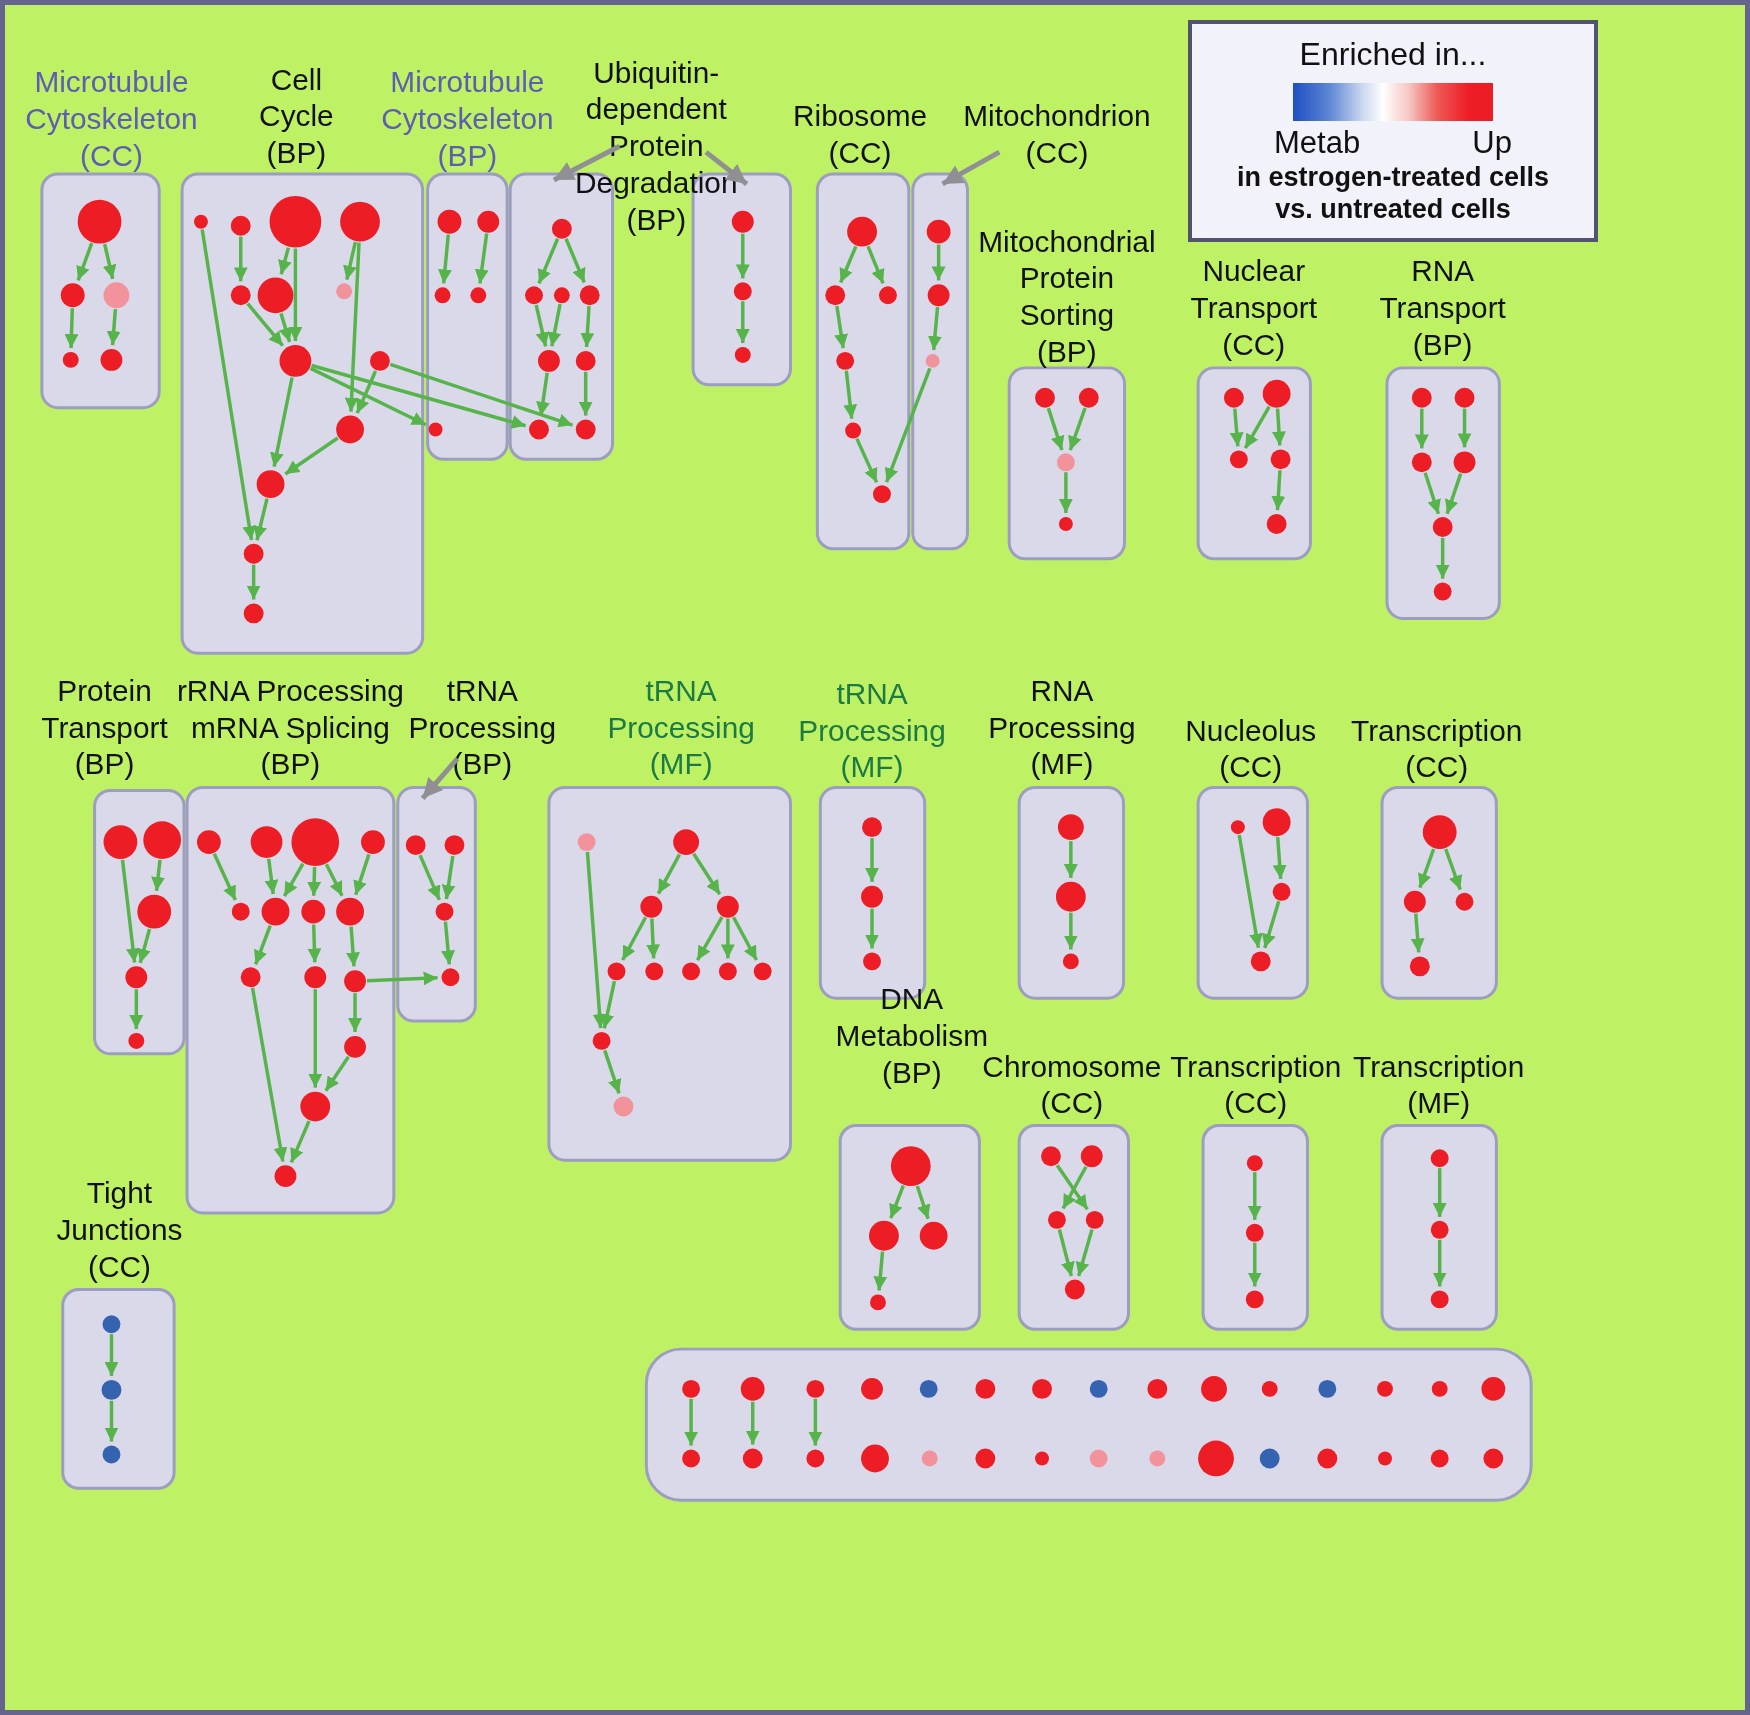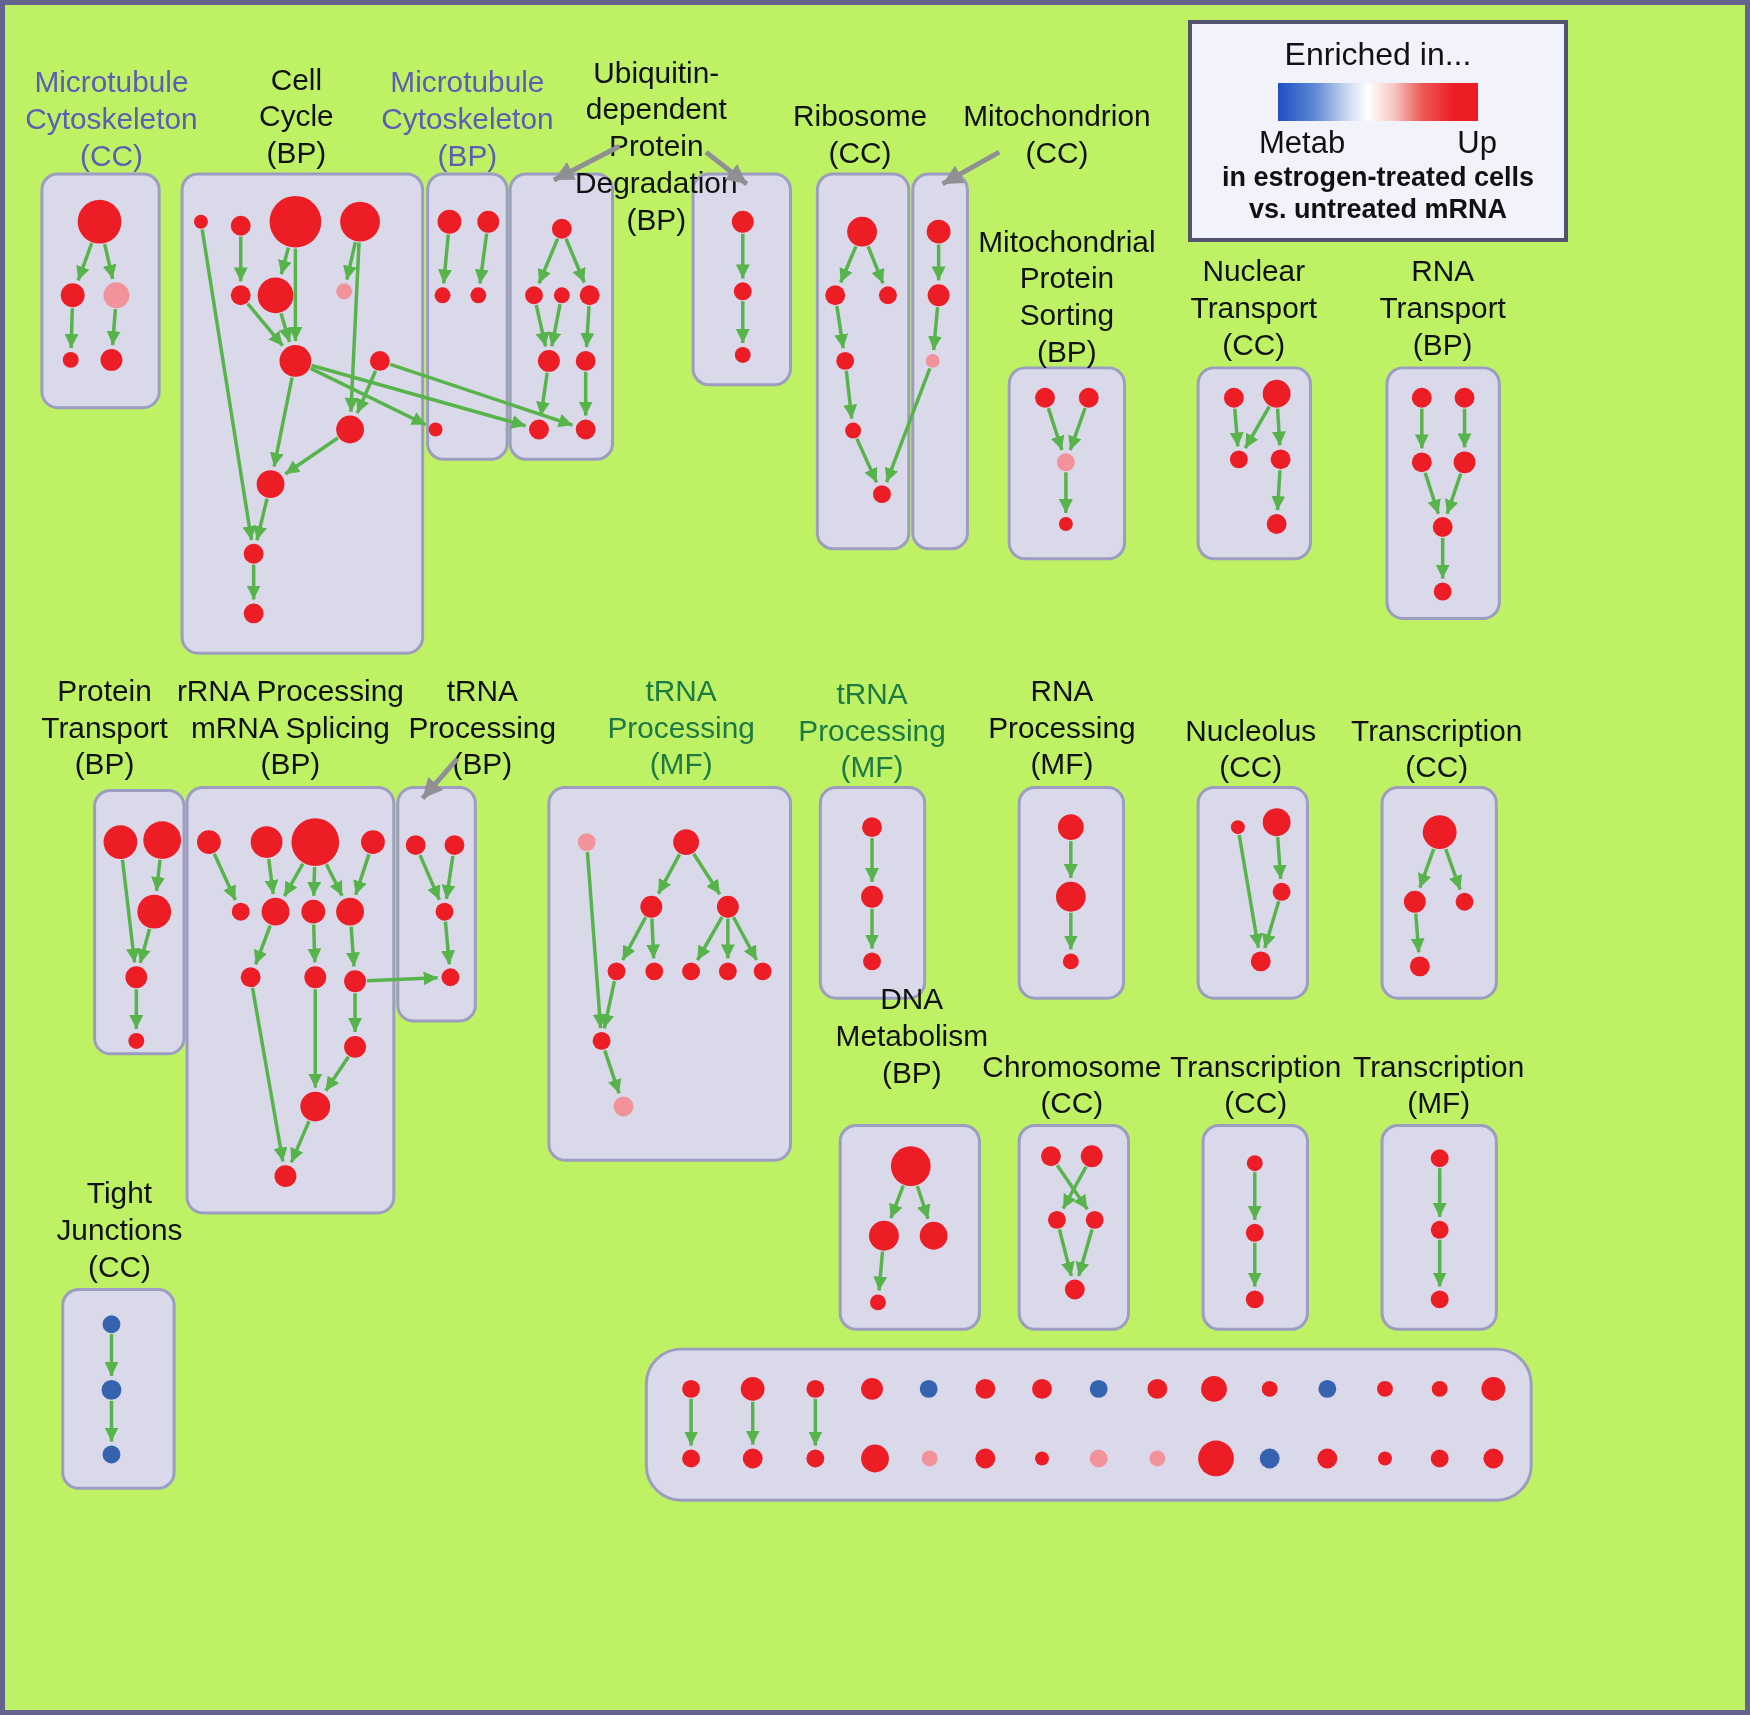--- a/index.html
+++ b/index.html
@@ -7,21 +7,21 @@
     position:relative;
     width:1750px;height:1715px;
     background:#bef264;
     border:5px solid #64648f;
     box-sizing:border-box;
     font-family:"Liberation Sans",sans-serif;
     overflow:hidden;
   }
   #diagram{position:absolute;left:0;top:0;width:100%;height:100%;}
   .legend{
-    position:absolute;left:1183px;top:15px;width:380px;height:222px;
+    position:absolute;left:1183px;top:15px;width:410px;height:222px;
     background:#f2f2fa;border:4px solid #53536f;box-sizing:border-box;
     text-align:center;color:#111;
   }
   .legend-title{margin-top:12px;font-size:32px;}
   .legend-bar{
     width:200px;height:38px;margin:10px auto 4px auto;
     background:linear-gradient(to right,#1e4fc2 0%,#5d86d4 18%,#cdd9f0 35%,#ffffff 45%,#f6c6c3 58%,#ee5a57 72%,#ec1d25 88%,#ec1d25 100%);
   }
   .legend-downup{
     width:238px;margin:0 auto;display:flex;justify-content:space-between;
@@ -364,17 +364,17 @@
     </svg>
 
   <div class="legend">
     <div class="legend-title">Enriched in...</div>
     <div class="legend-bar"></div>
     <div class="legend-downup">
       <span>Metab</span>
       <span>Up</span>
     </div>
     <div class="legend-sub">in estrogen-treated cells</div>
-    <div class="legend-sub">vs. untreated mRNA</div>
+    <div class="legend-sub">vs. untreated cells</div>
   </div>
 
 
 </div>
 
 </body></html>

